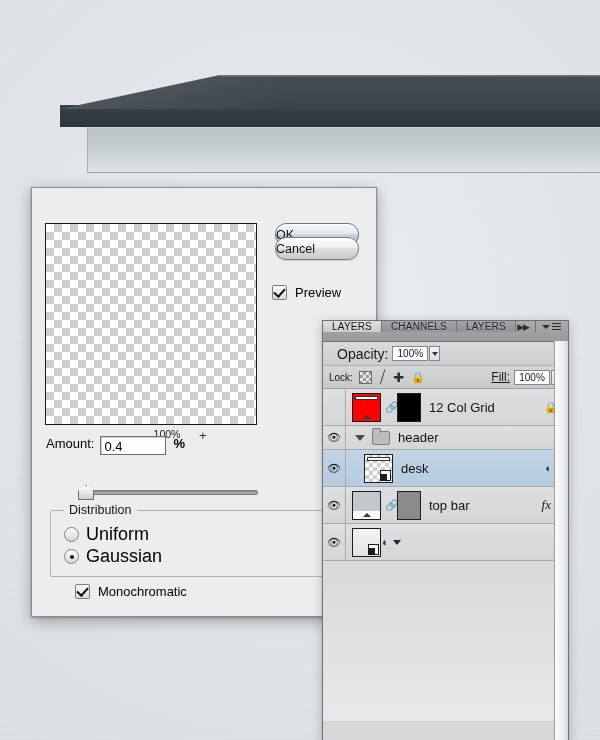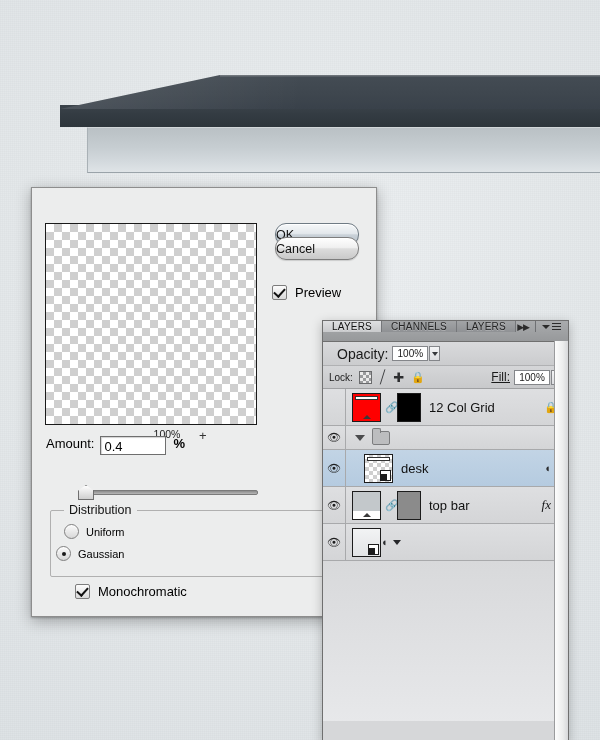--- a/index.html
+++ b/index.html
@@ -132,21 +132,21 @@
     width:13px;height:13px;border-radius:50%;
     background:linear-gradient(180deg,#fbfbfb,#d8d8d8);
     border:1px solid #808080;
     box-shadow:inset 0 1px 1px rgba(255,255,255,.9);
     position:relative;flex:0 0 auto;
   }
   .radio.on::after{
     content:"";position:absolute;left:50%;top:50%;width:4px;height:4px;
     margin:-2px 0 0 -2px;border-radius:50%;background:#1a1a1a;
   }
-  .radio-label{margin-left:7px;font-size:11px;color:#000;}
+  .radio-label{margin-left:7px;font-size:18px;color:#000;}
 
   
   #mono-row{position:absolute;left:43px;top:396px;display:flex;align-items:flex-start;}
   .chk{
     width:13px;height:13px;flex:0 0 auto;
     background:linear-gradient(180deg,#fcfcfc,#d9d9d9);
     border:1px solid #7c7c7c;border-radius:2px;position:relative;
   }
   .chk.on::after{
     content:"";position:absolute;left:3px;top:0px;width:5px;height:9px;
@@ -361,21 +361,21 @@
       <div id="slider-thumb"></div>
     </div>
 
     <div id="dist-group"></div>
     <div id="dist-legend">Distribution</div>
 
     <div class="radio-row" style="left:32px;top:336px;">
       <span class="radio"></span>
       <span class="radio-label">Uniform</span>
     </div>
-    <div class="radio-row" style="left:24px;top:358px;">
+    <div class="radio-row" style="left:32px;top:358px;">
       <span class="radio on"></span>
       <span class="radio-label">Gaussian</span>
     </div>
 
     <div id="mono-row">
       <span class="chk on"></span>
       <span class="chk-label">Monochromatic</span>
     </div>
 
     <div class="btn" id="btn-ok">
@@ -463,20 +463,21 @@
         <span class="lock-ic">🔒</span>
       </div>
     </div>
 
     <div class="layer-row group">
       <div class="eye-cell">
         <span class="eye">👁</span>
       </div>
       <span class="grp-tri"></span>
       <span class="folder"></span>
+      <span class="layer-name">header</span>
     </div>
 
     <div class="layer-row selected">
       <div class="eye-cell">
         <span class="eye">👁</span>
       </div>
       <div class="thumbs" style="padding-left:18px;">
         <div class="thumb checker">
           <div class="minibar"></div>
           <div class="pagecorner"></div>

